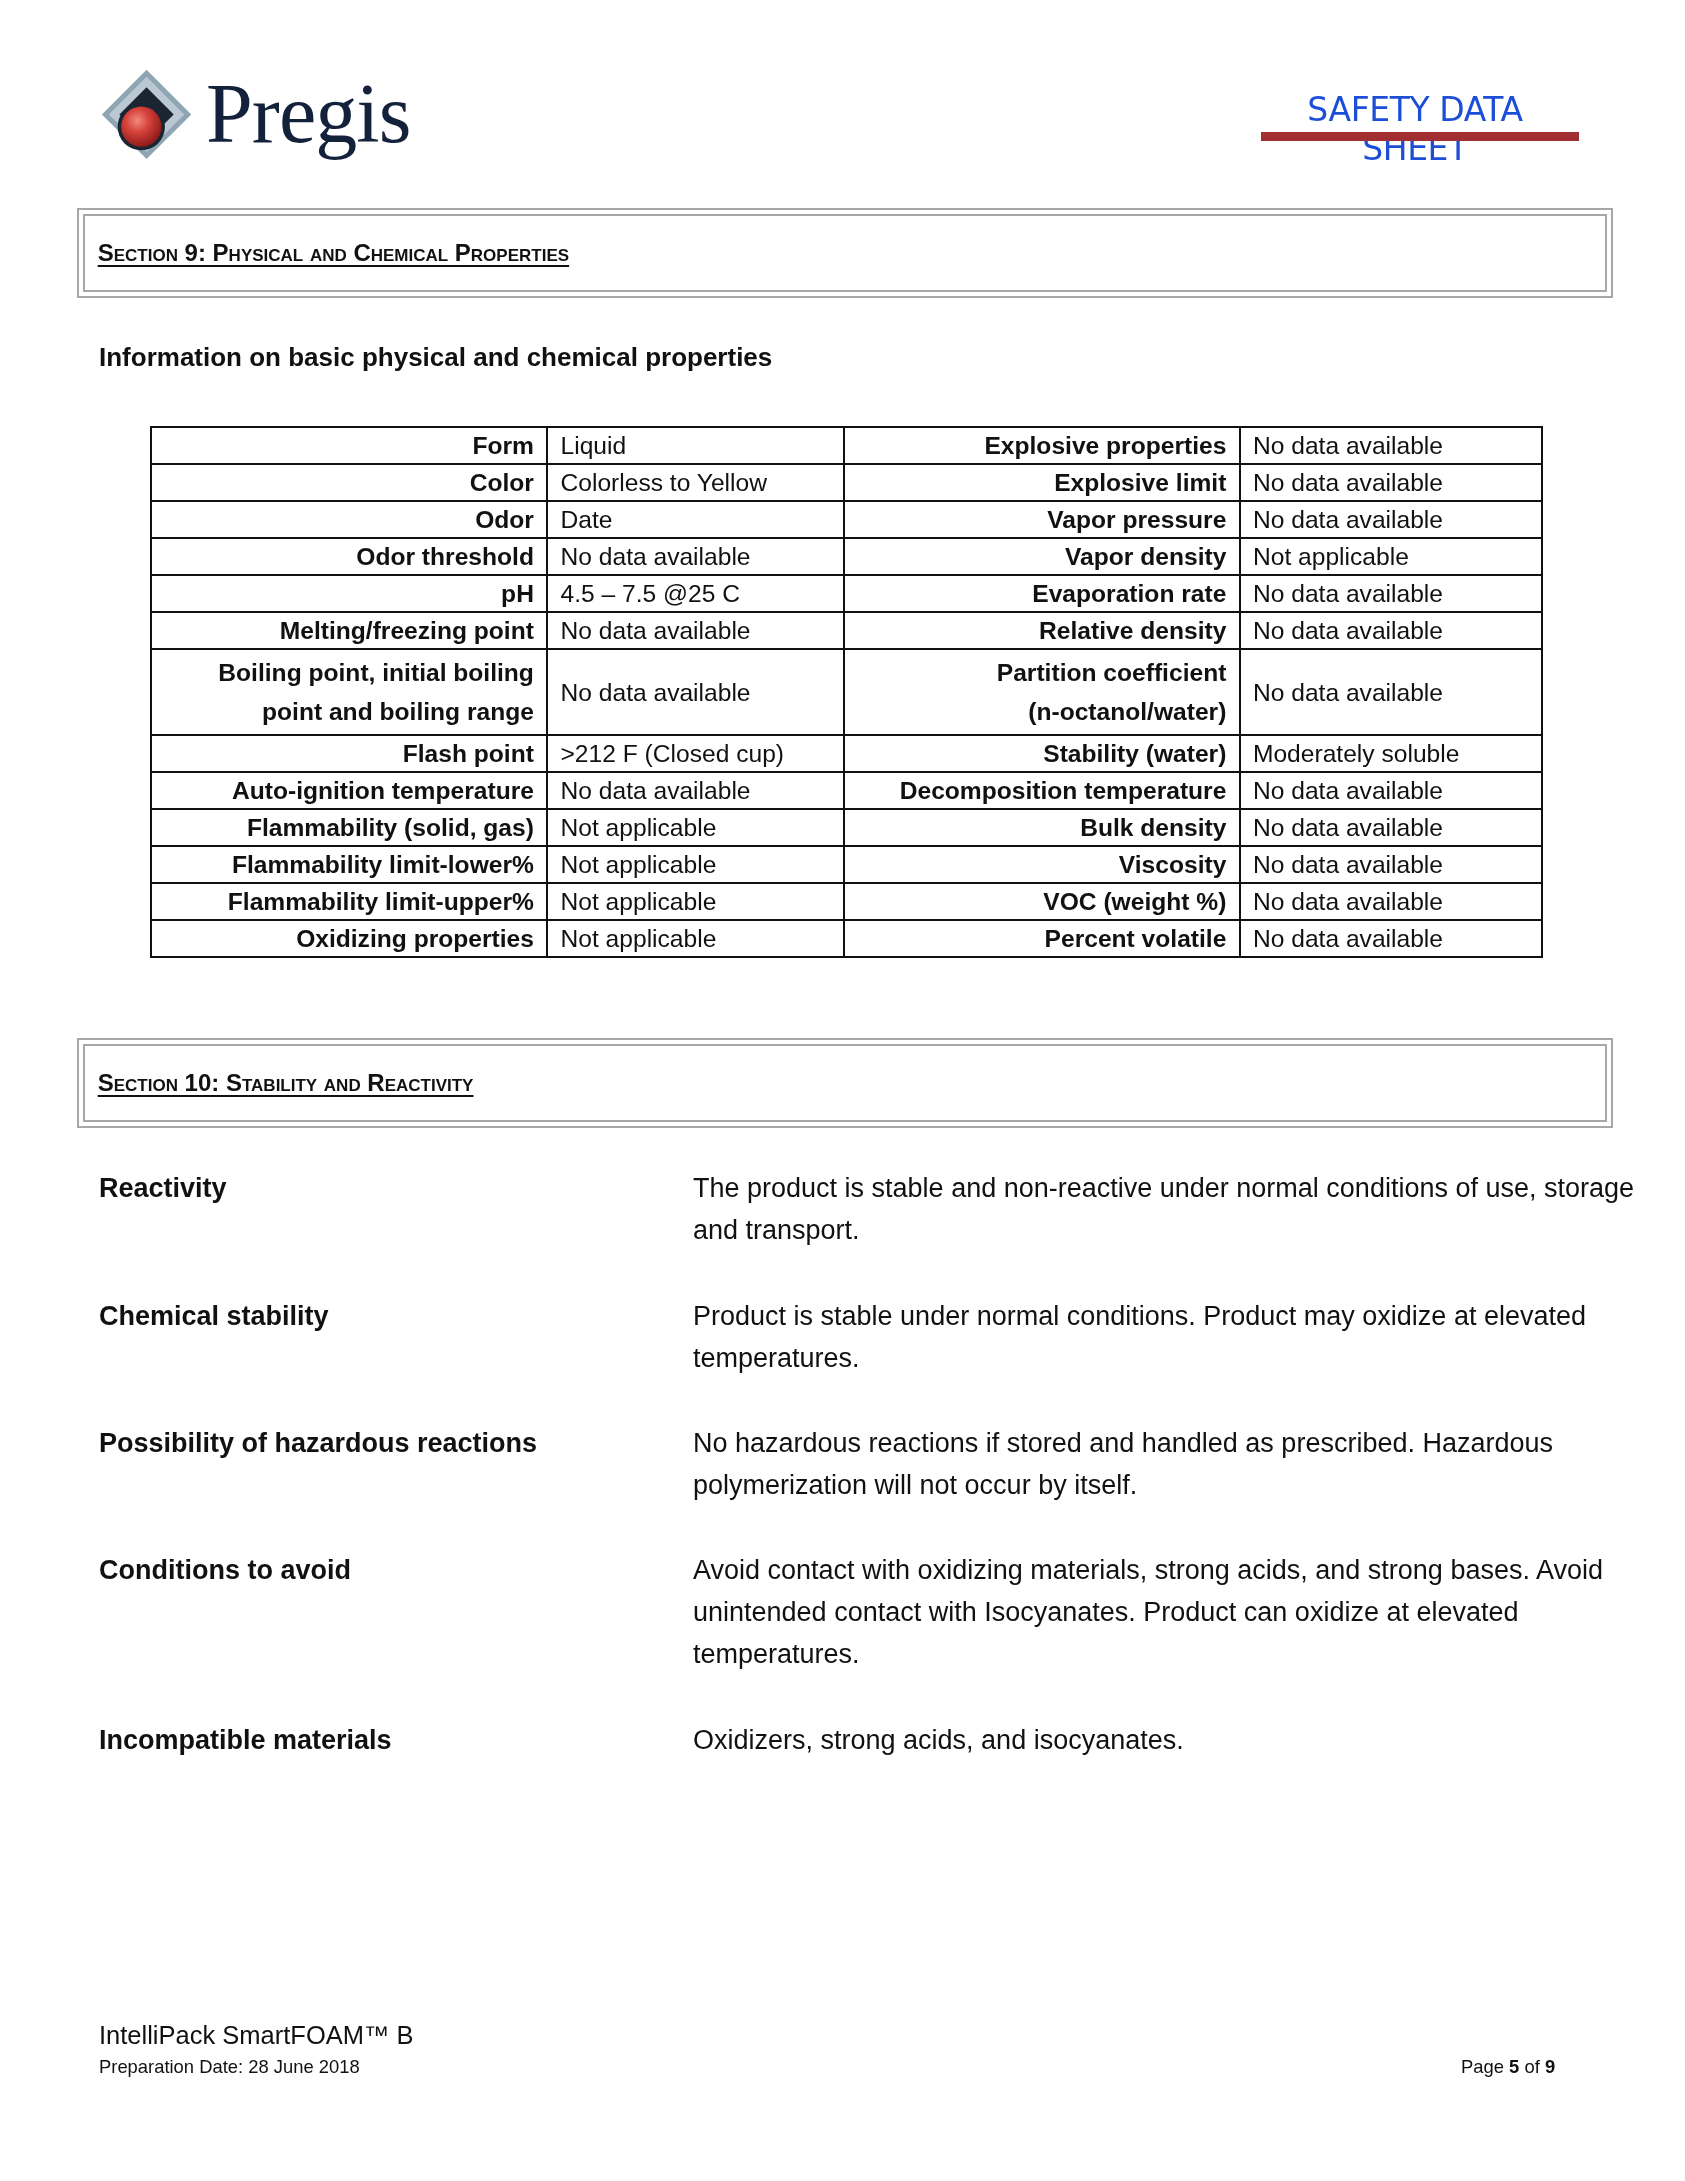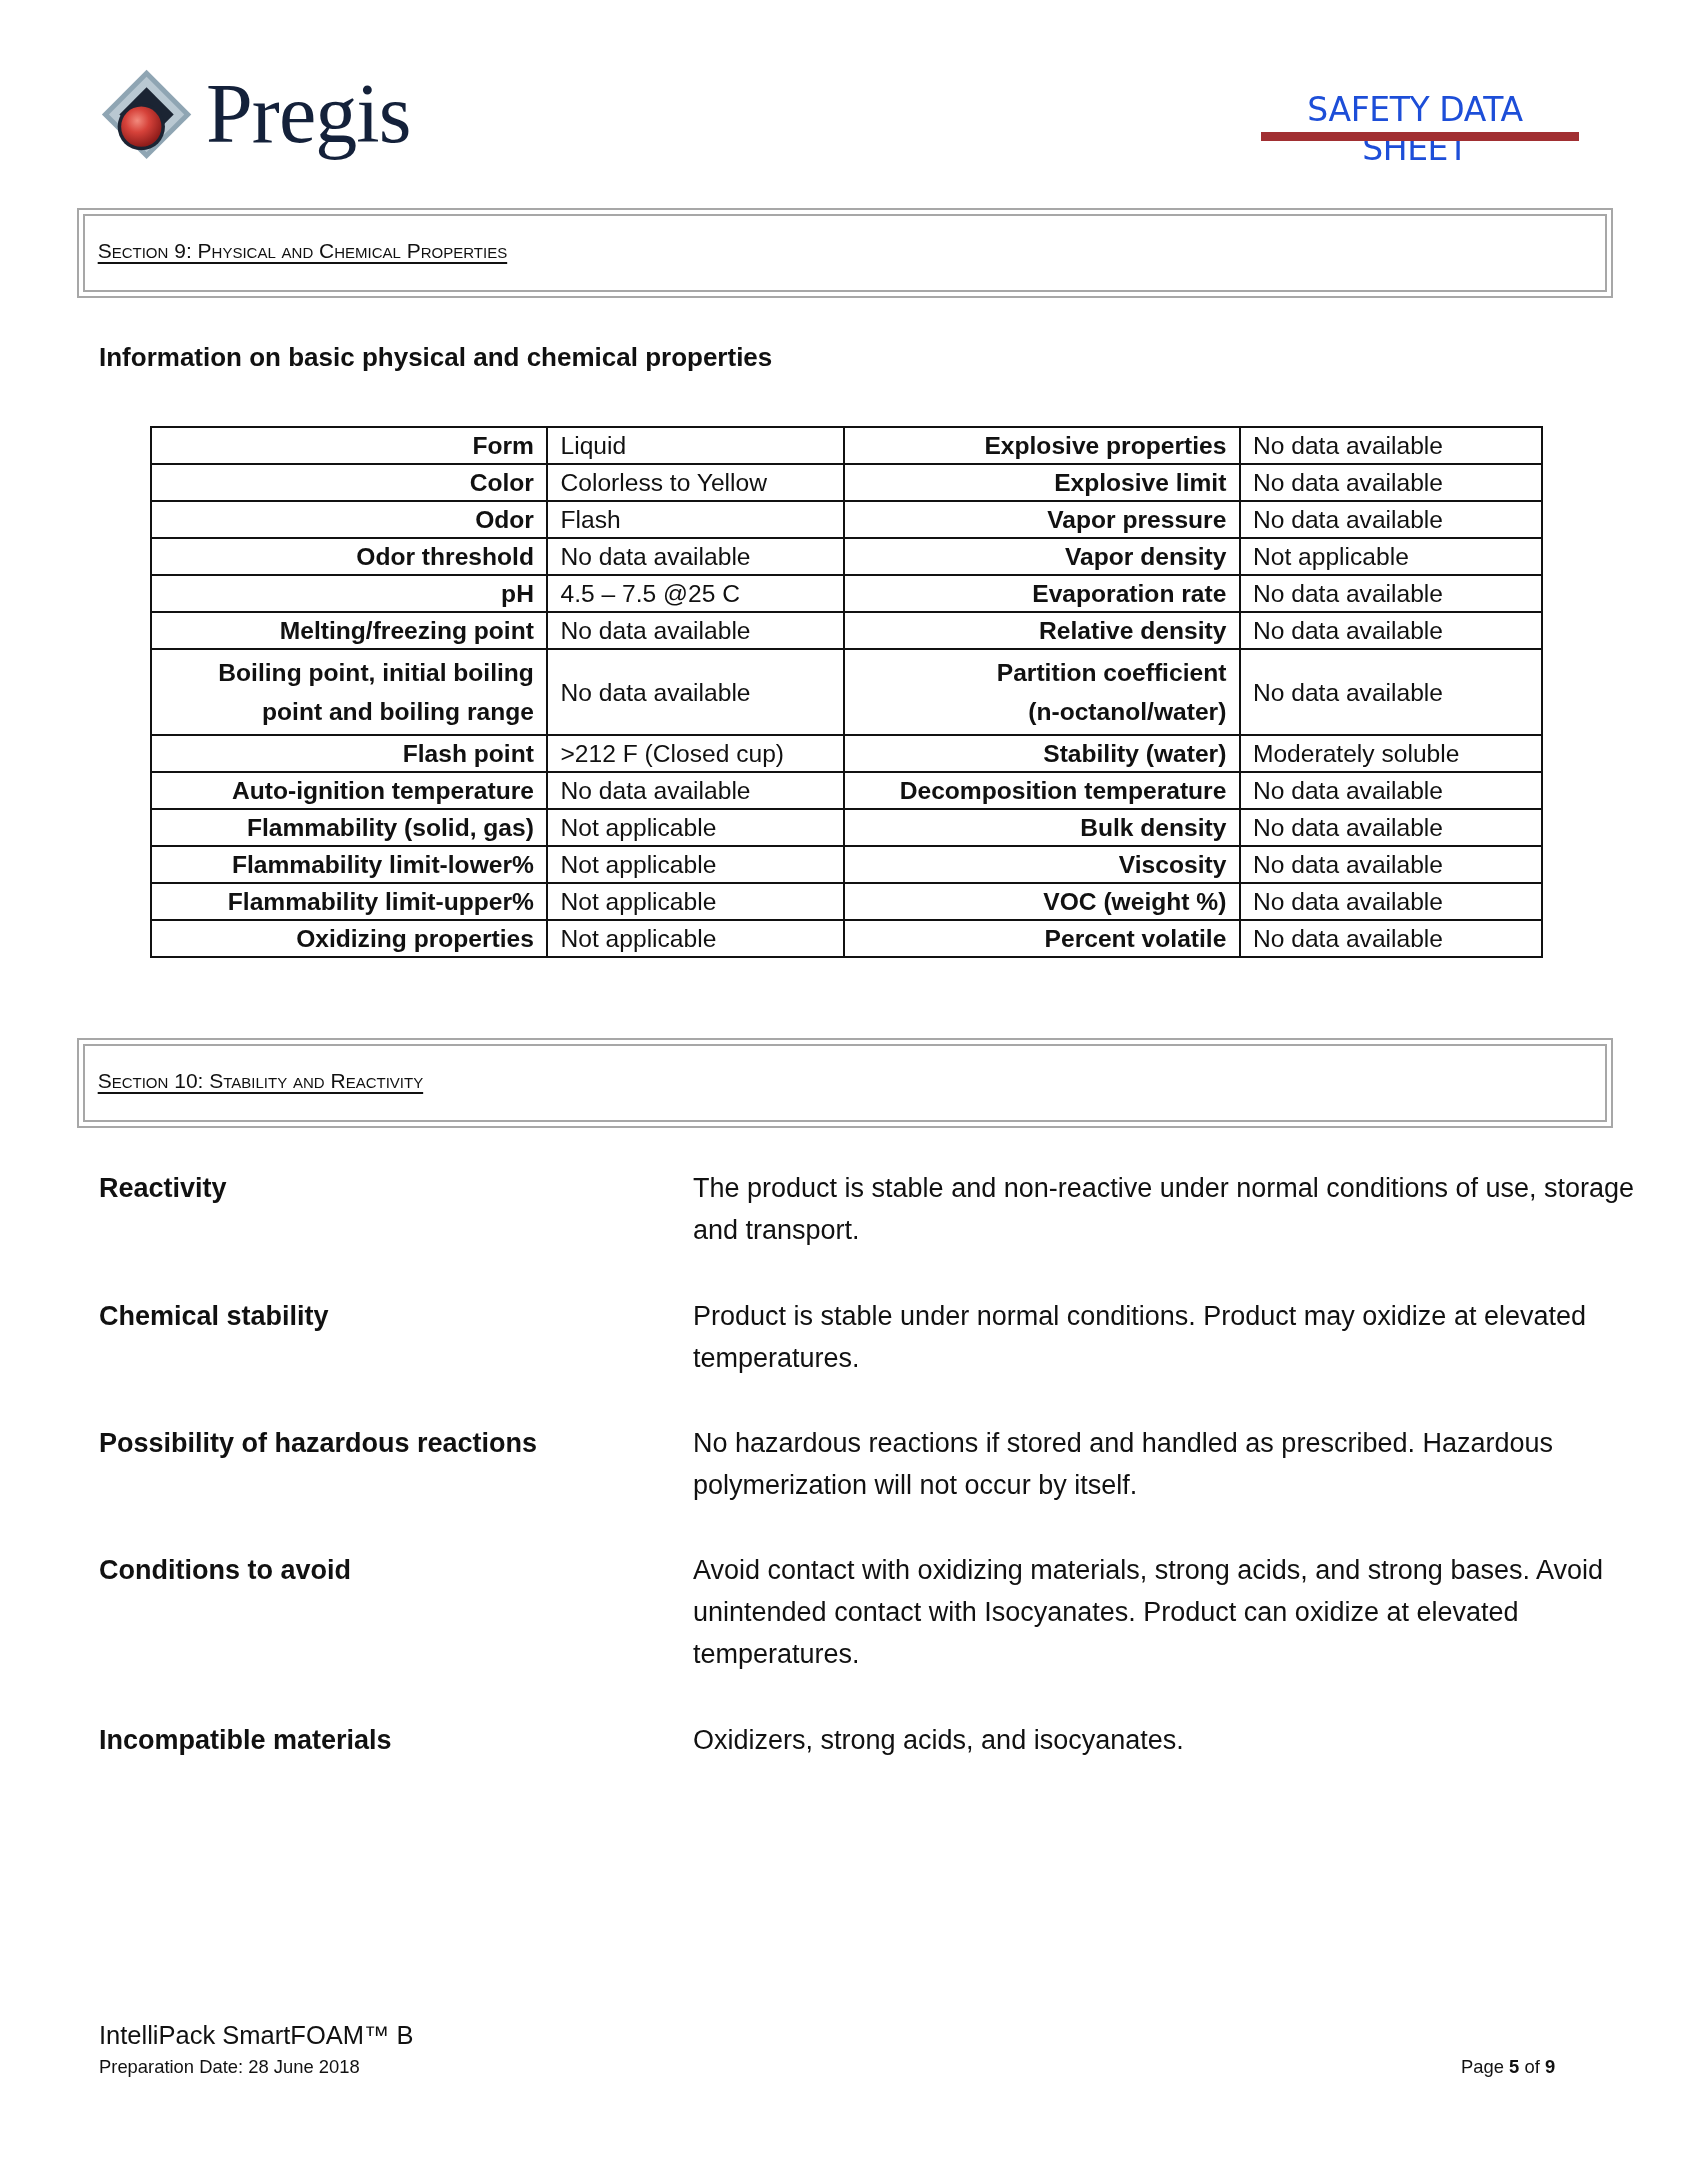--- a/index.html
+++ b/index.html
@@ -24,21 +24,21 @@
 
     .section-box {
       position: absolute; left: 77px; width: 1536px;
       border: 2.6px solid #a7a7a7; padding: 4.4px; box-sizing: border-box;
     }
     .section-box-inner {
       border: 2.6px solid #a7a7a7; height: 100%; box-sizing: border-box;
       position: relative;
     }
     .section-title {
-      position: absolute; left: 12.3px; font-weight: normal; font-size: 21px;
+      position: absolute; left: 12.3px; font-weight: bold; font-size: 24px;
       text-decoration: underline; text-underline-offset: 3.5px; font-variant: small-caps;
       font-family: "Liberation Sans", sans-serif; color: #111;
     }
     .sub-heading {
       position: absolute; left: 99px; top: 342px; font-weight: bold; font-size: 26px;
       font-family: "Liberation Sans", sans-serif;
     }
     table.props {
       position: absolute; left: 150px; top: 426px; width: 1393px;
       border-collapse: collapse; font-size: 24.6px;
@@ -111,21 +111,21 @@
       <td>No data available</td>
     </tr>
     <tr>
       <td class="k">Color</td>
       <td>Colorless to Yellow</td>
       <td class="k">Explosive limit</td>
       <td>No data available</td>
     </tr>
     <tr>
       <td class="k">Odor</td>
-      <td>Flash</td>
+      <td>Date</td>
       <td class="k">Vapor pressure</td>
       <td>No data available</td>
     </tr>
     <tr>
       <td class="k">Odor threshold</td>
       <td>No data available</td>
       <td class="k">Vapor density</td>
       <td>Not applicable</td>
     </tr>
     <tr>

